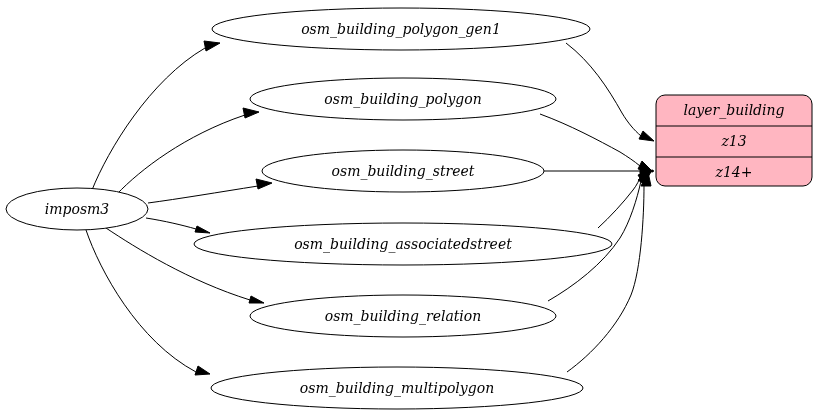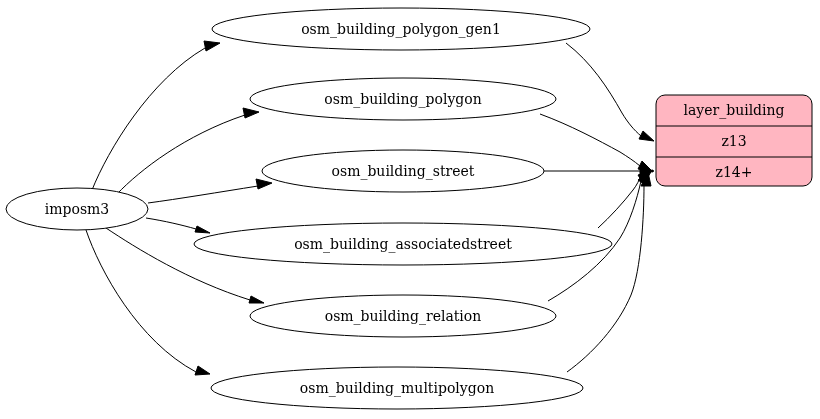--- a/index.html
+++ b/index.html
@@ -11,20 +11,21 @@
     width: 820px;
     height: 419px;
     font-family: "DejaVu Serif", "Liberation Serif", serif;
     overflow: hidden;
   }
   #graph-canvas {
     position: relative;
     width: 820px;
     height: 419px;
     background: #ffffff;
+    font-style: italic;
   }
   #graph-svg {
     position: absolute;
     top: 0;
     left: 0;
     width: 820px;
     height: 419px;
   }
   .node-ellipse-shape {
     fill: #ffffff;

